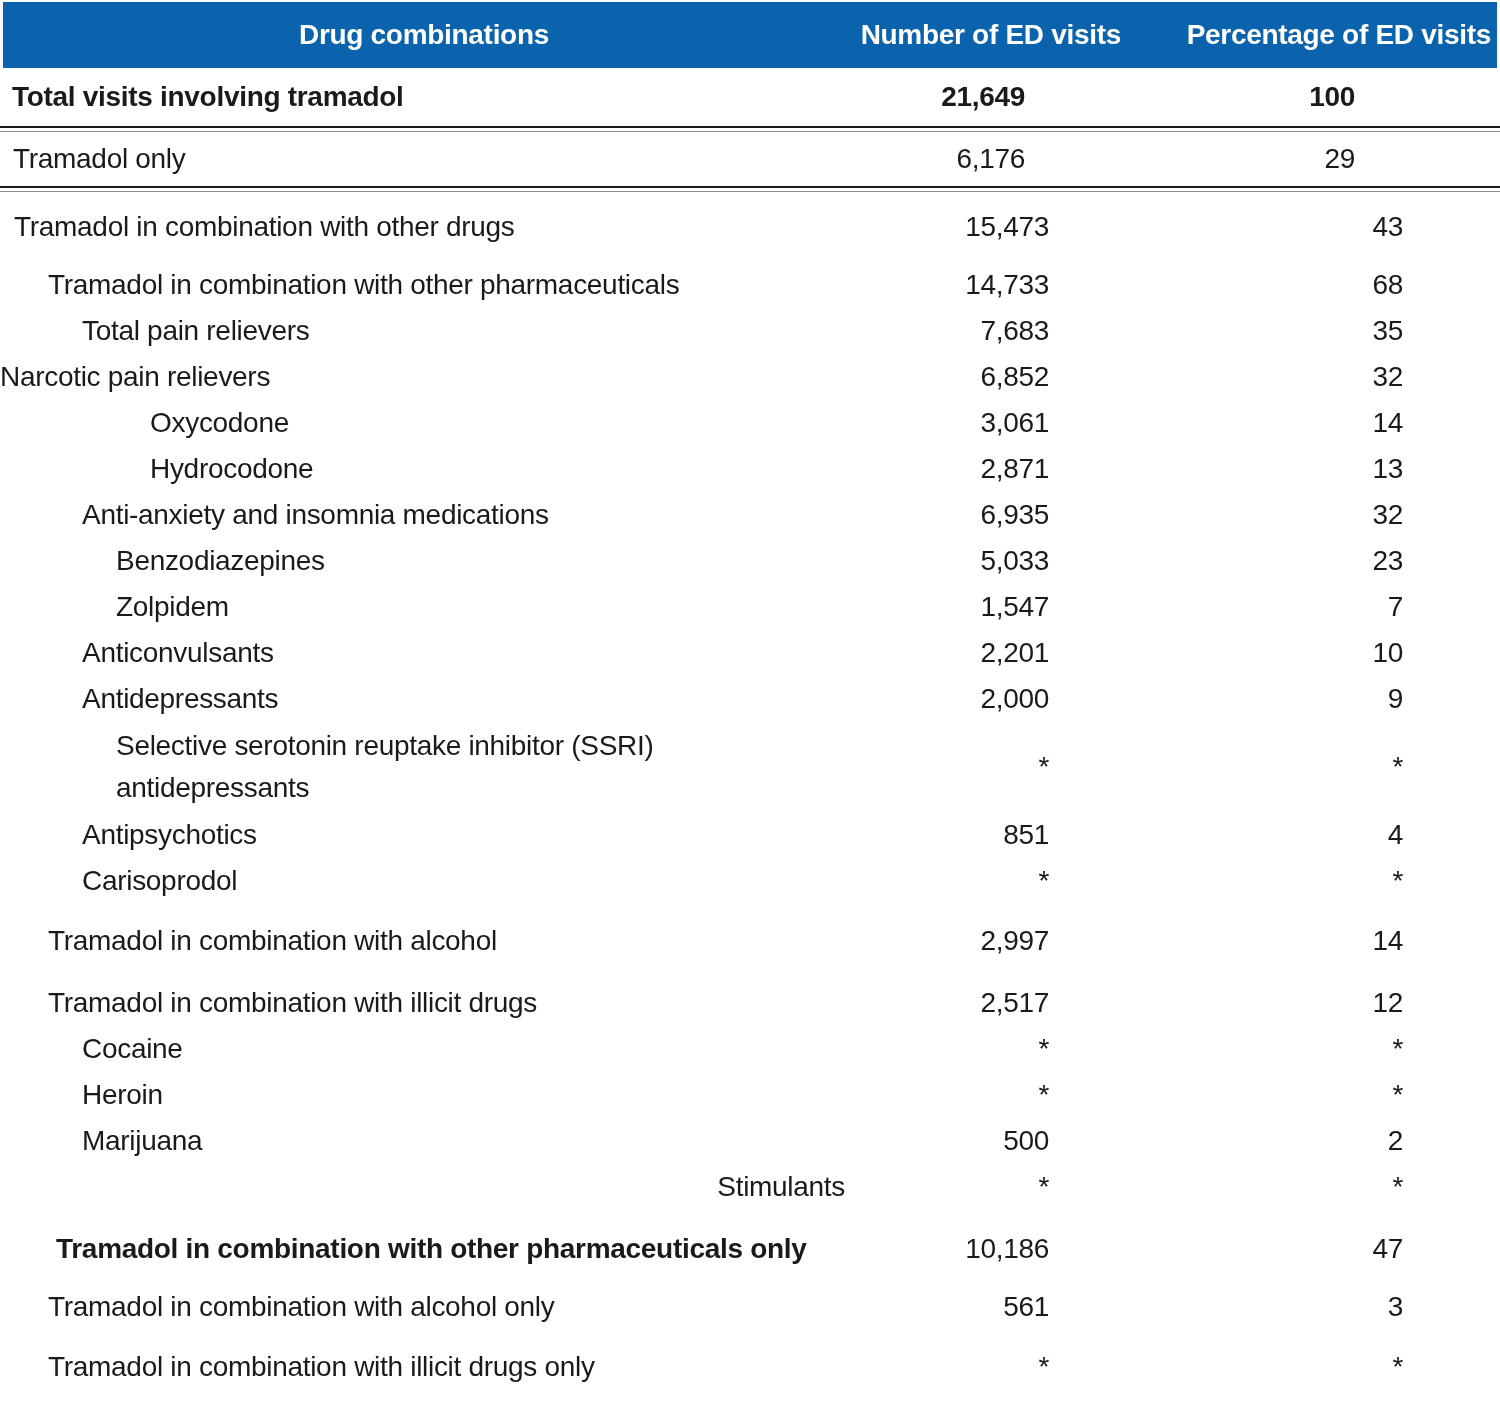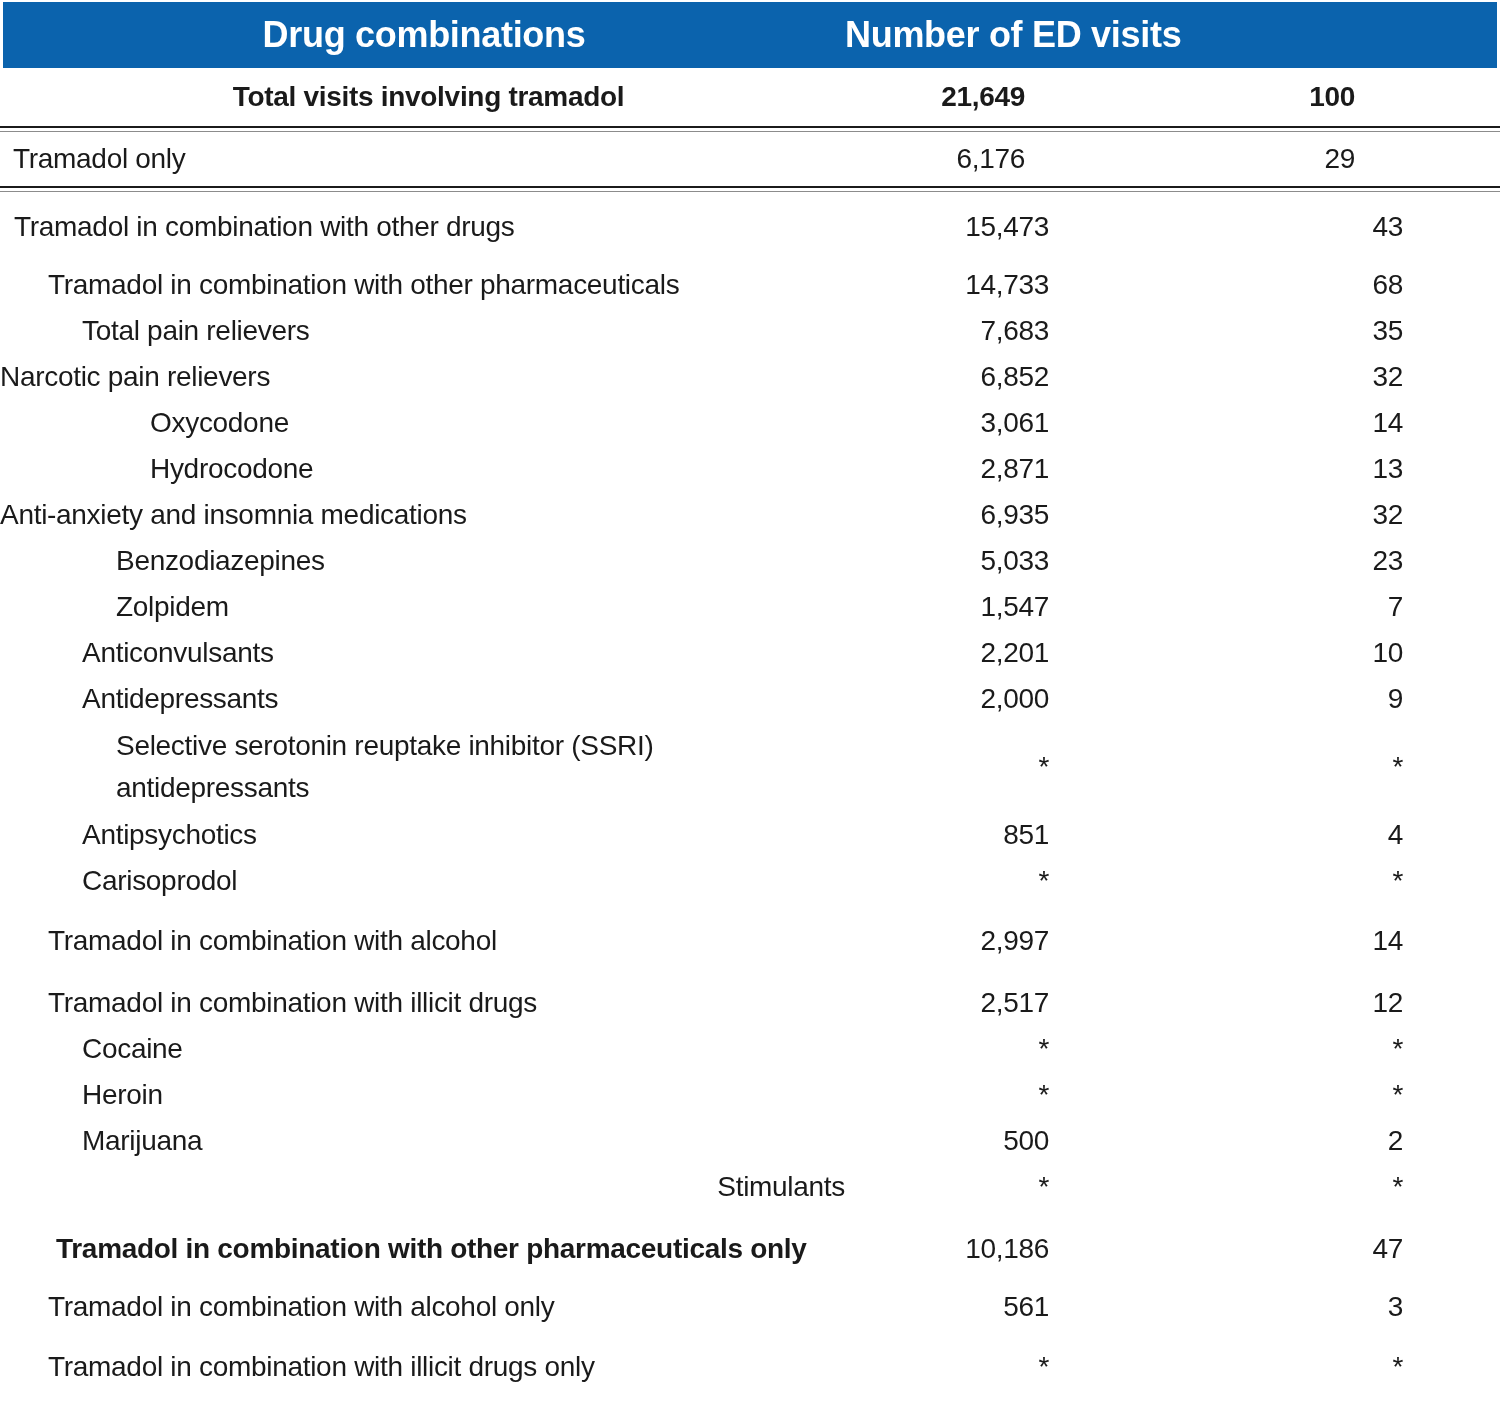--- a/index.html
+++ b/index.html
@@ -18,42 +18,42 @@
     position: relative;
   }
   
   .thead {
     margin: 2px 3px 0 3px;
     height: 66px;
     display: grid;
     grid-template-columns: 842px 280px 372px;
     align-items: center;
     font-weight: bold;
-    font-size: 36px;
+    font-size: 28px;
     color: #ffffff;
   }
   .thead .h-label { text-align: center; }
   .thead .h-num   { text-align: right; padding-right: 4px; white-space: nowrap; }
   .thead .h-pct   { text-align: right; padding-right: 6px; white-space: nowrap; }
   
   .row {
     display: grid;
     grid-template-columns: 845px 280px 375px;
     font-size: 28px;
     line-height: 46px;
   }
   .row .label { text-align: left; white-space: pre-line; }
   .row .visits { text-align: right; padding-right: 100px; }
   .row .pct    { text-align: right; padding-right: 145px; }
   
   .row.total {
     font-weight: bold;
     line-height: 58px;
   }
-  .row.total .label { padding-left: 12px; text-align: center; }
+  .row.total .label { padding-left: 12px; }
   
   .row.only-row { line-height: 54px; }
   .row.only-row .label { padding-left: 13px; }
   
   .row.data { line-height: 46px; gap: 24px; }
   .row.two-line { line-height: 42px; padding: 3px 0; }
   .row.two-line .visits,
   .row.two-line .pct { align-self: center; line-height: 42px; }
   
   .sep {
@@ -64,20 +64,21 @@
   }
 </style>
 </head>
 <body>
 
 <div class="table">
 
   <div class="thead" style="background: rgb(11, 99, 173); color: rgb(255, 255, 255);">
     <div class="h-label">Drug combinations</div>
     <div class="h-num">Number of ED visits</div>
+    <div class="h-pct">Percentage of ED visits</div>
   </div>
 
   <div class="row total">
     <div class="label">Total visits involving tramadol</div>
     <div class="visits">21,649</div>
     <div class="pct">100</div>
   </div>
 
   <div class="sep"></div>
 
@@ -120,21 +121,21 @@
     <div class="pct">14</div>
   </div>
 
   <div class="row data">
     <div class="label" style="padding-left: 150px;">Hydrocodone</div>
     <div class="visits">2,871</div>
     <div class="pct">13</div>
   </div>
 
   <div class="row data">
-    <div class="label" style="">Anti-anxiety and insomnia medications</div>
+    <div class="label" style="padding-left: 82px;">Anti-anxiety and insomnia medications</div>
     <div class="visits">6,935</div>
     <div class="pct">32</div>
   </div>
 
   <div class="row data">
     <div class="label" style="padding-left: 116px;">Benzodiazepines</div>
     <div class="visits">5,033</div>
     <div class="pct">23</div>
   </div>
 

